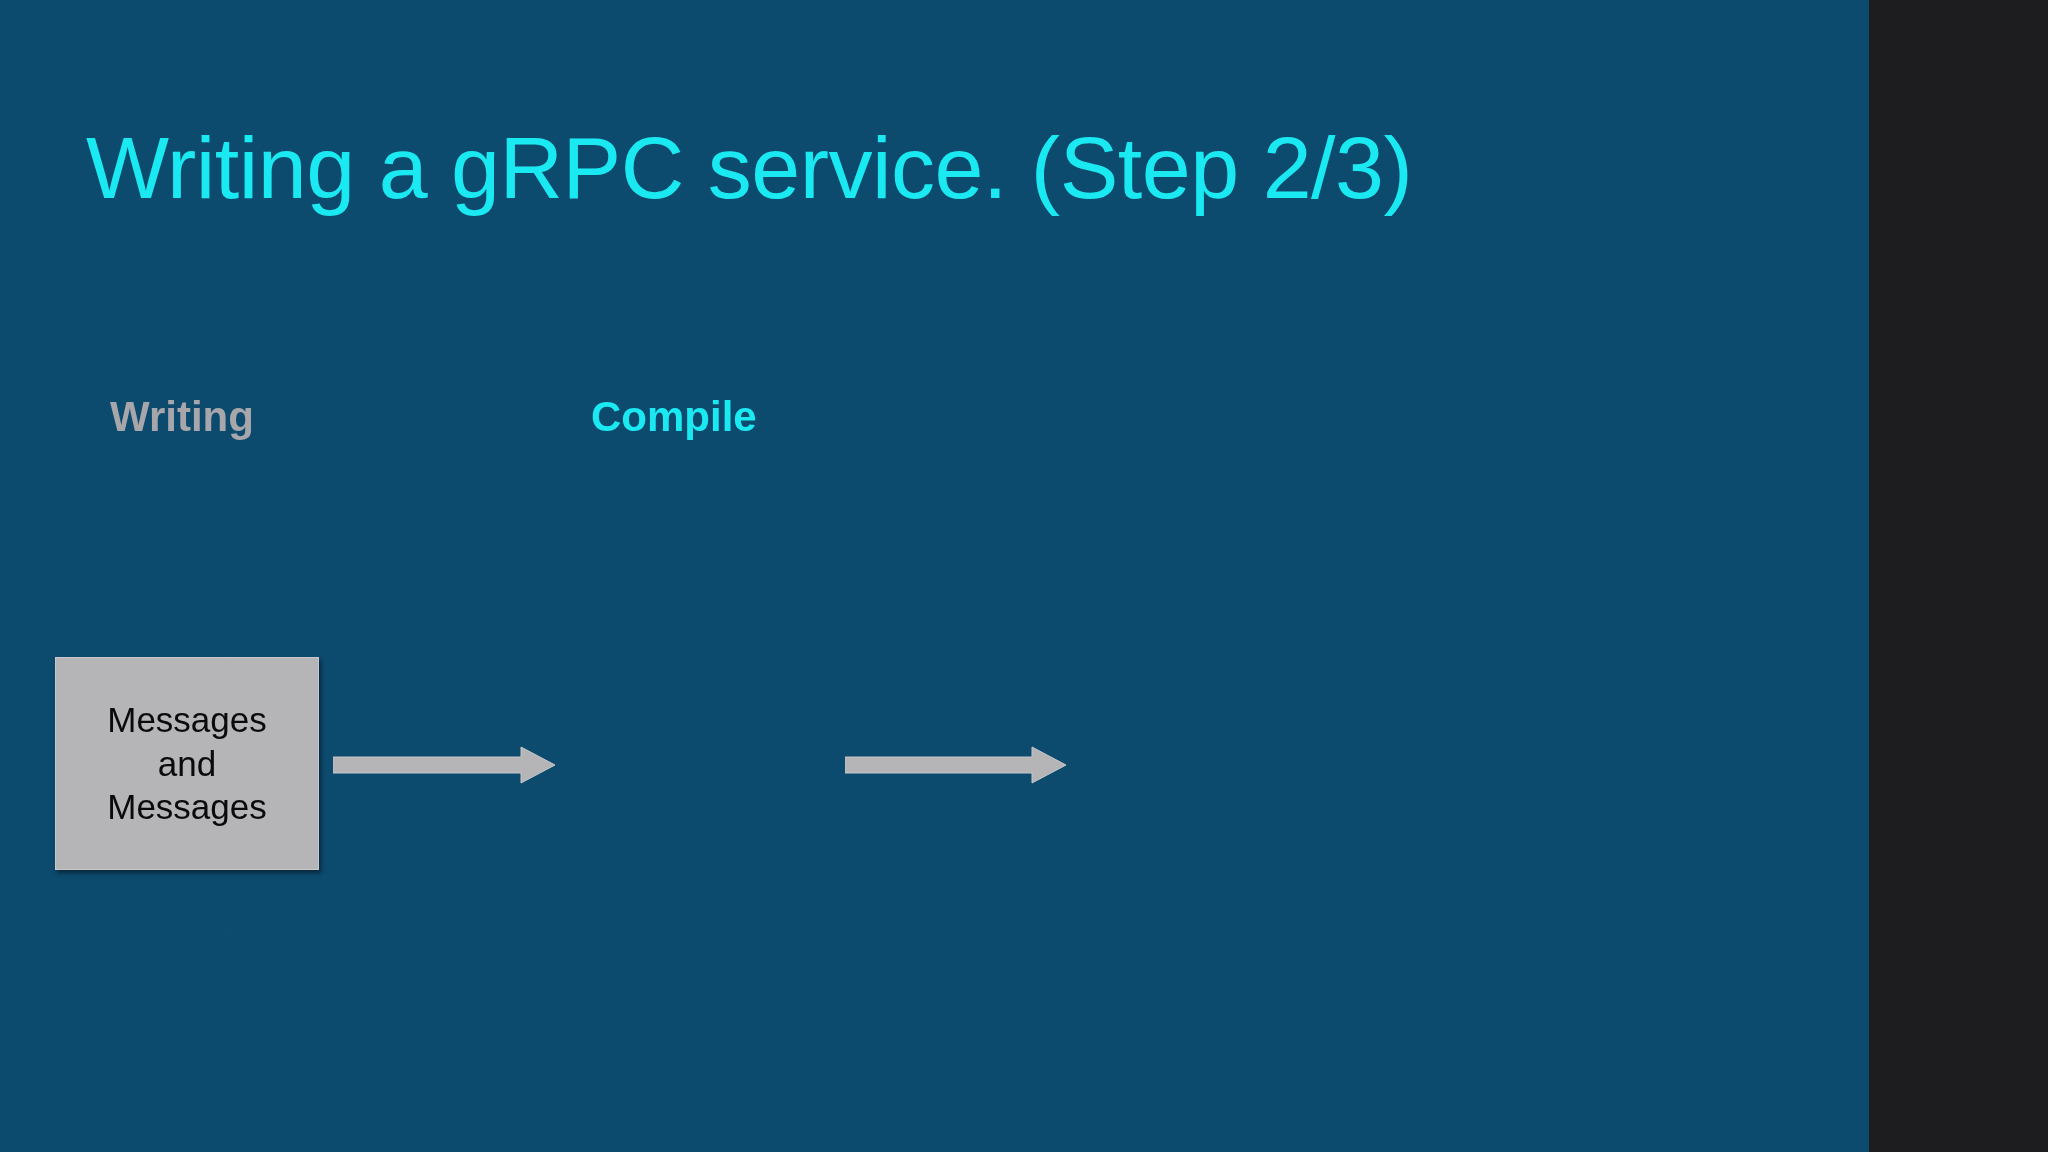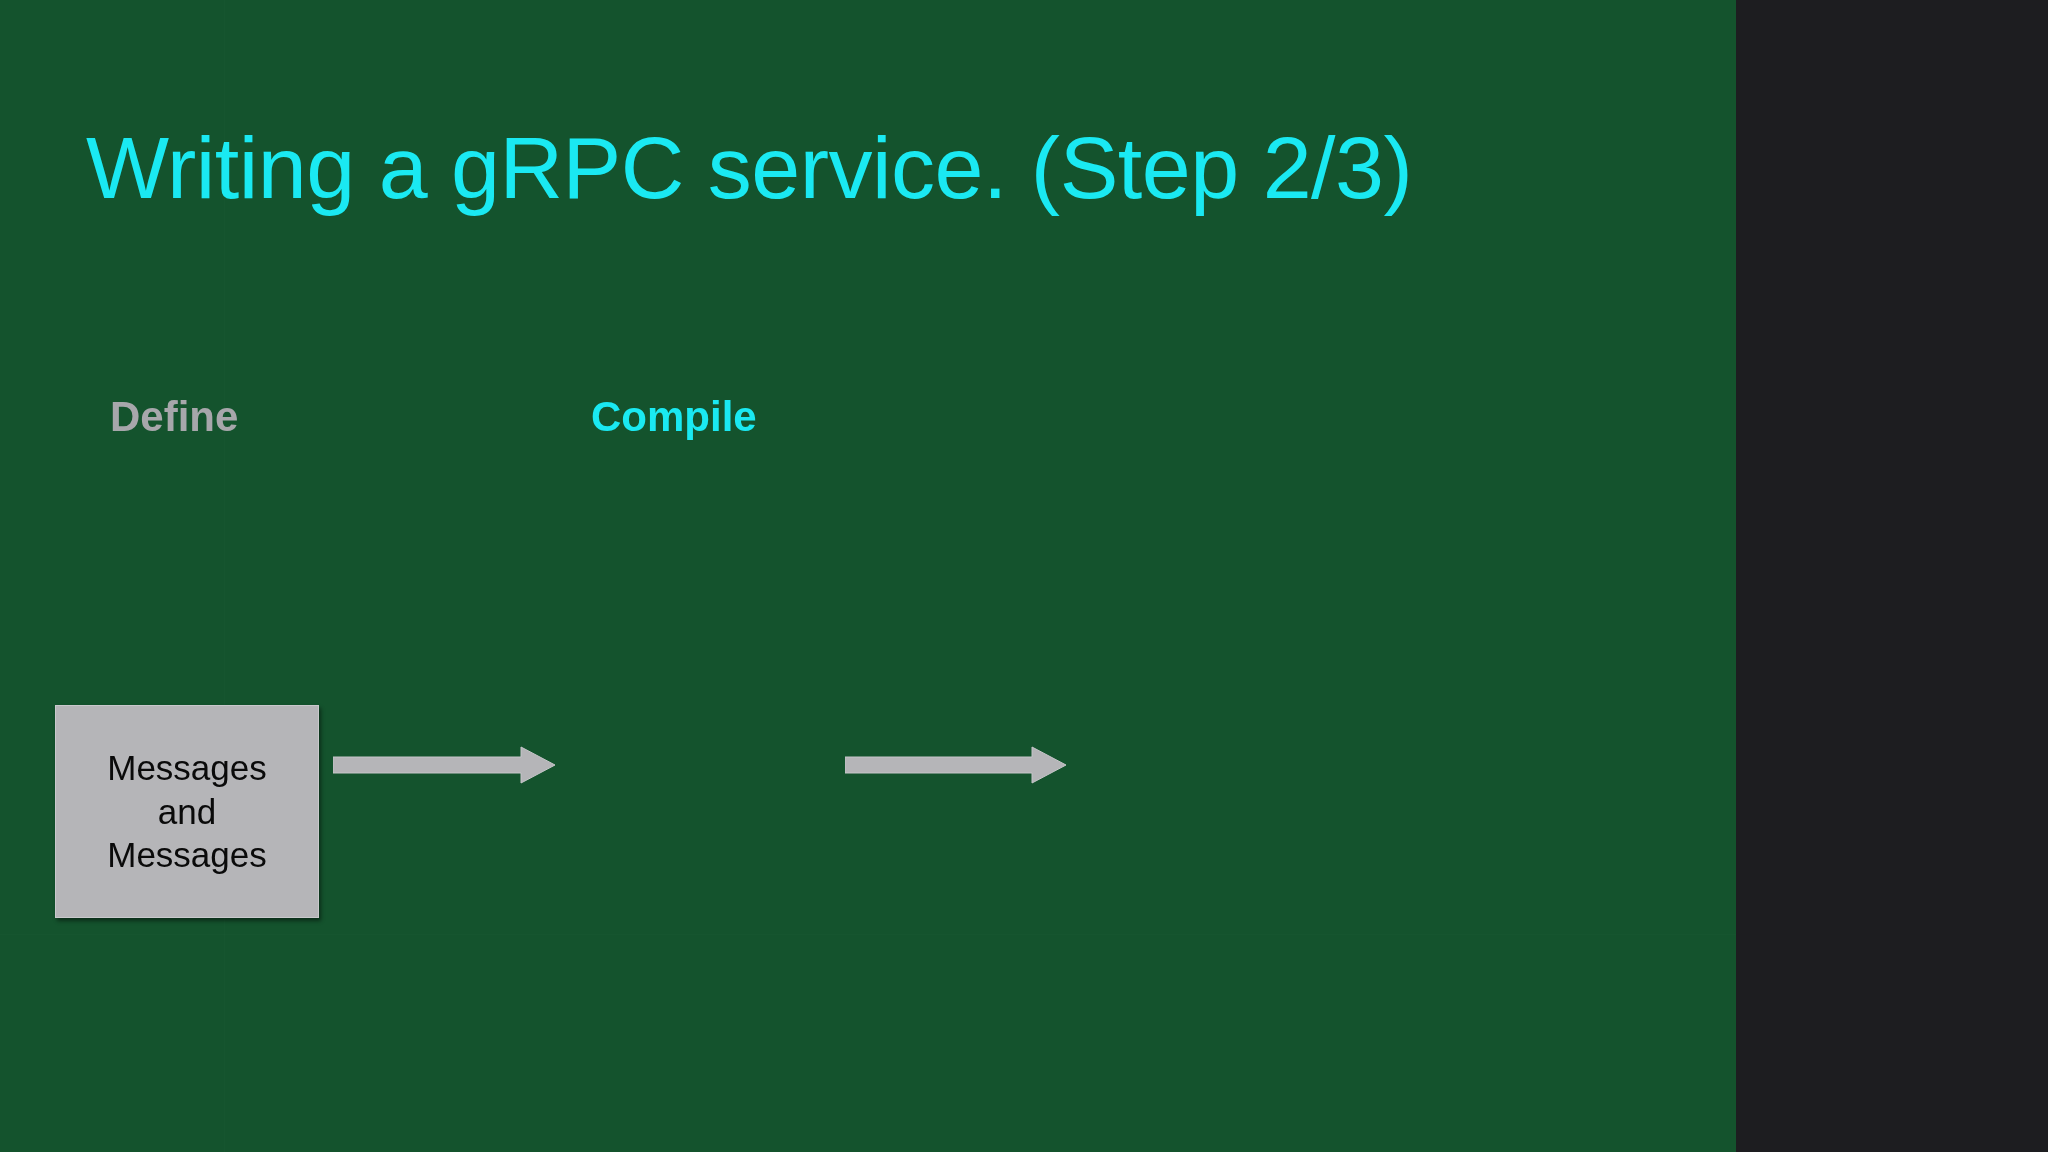--- a/index.html
+++ b/index.html
@@ -3,23 +3,23 @@
 <meta charset="utf-8">
 <title>Writing a gRPC service</title>
 <style>
   html, body {
     margin: 0;
     padding: 0;
     background: #1d1d20;
   }
   #slide {
     position: relative;
-    width: 1736px;
+    width: 1869px;
     height: 1152px;
-    background: #14532d;
+    background: #0c4a6e;
     overflow: hidden;
     font-family: "Liberation Sans", sans-serif;
   }
 
   
   #seam {
     position: absolute;
     left: 224px;
     top: 0;
     width: 1px;
@@ -73,21 +73,20 @@
     box-sizing: border-box;
     color: #0a0a0a;
     display: flex;
     align-items: center;
     justify-content: center;
     text-align: center;
     font-size: 35px;
     font-weight: 400;
     line-height: 1.25;
     box-shadow: 2px 3px 4px rgba(0,0,0,0.45);
-    margin-top: 48px;
   }
   #flow-box-messages {
     left: 55px;
     top: 657px;
     width: 264px;
     height: 213px;
   }
   #flow-box-compiler {
     left: 566px;
     top: 693px;
@@ -119,21 +118,21 @@
 </head>
 <body>
 
 <div id="slide">
 
   <div id="seam"></div>
   <div id="seam-h"></div>
 
   <div id="slide-title">Writing a gRPC service. (Step 2/3)</div>
 
-  <div class="stage-label" id="stage-label-define">Define</div>
+  <div class="stage-label" id="stage-label-define">Writing</div>
 
   <div class="stage-label" id="stage-label-compile">Compile</div>
 
   <div class="flow-box" id="flow-box-messages">
     <div>
       <div>Messages</div>
       <div>and</div>
       <div>Messages</div>
     </div>
   </div>

